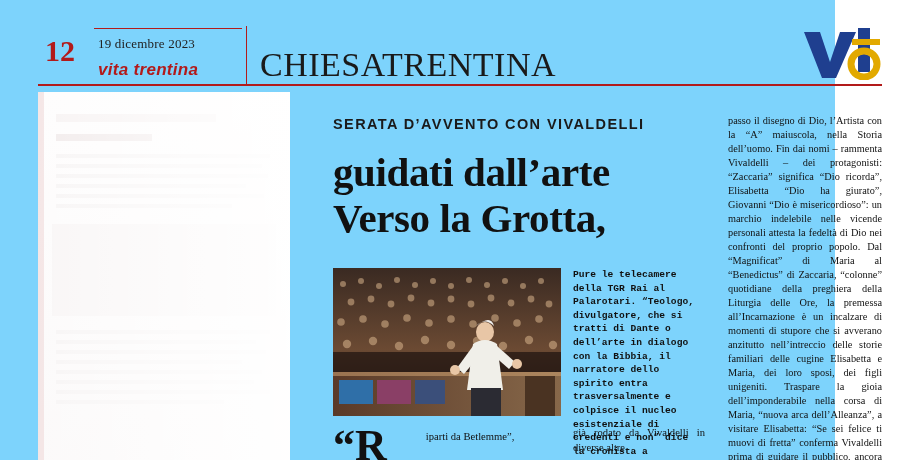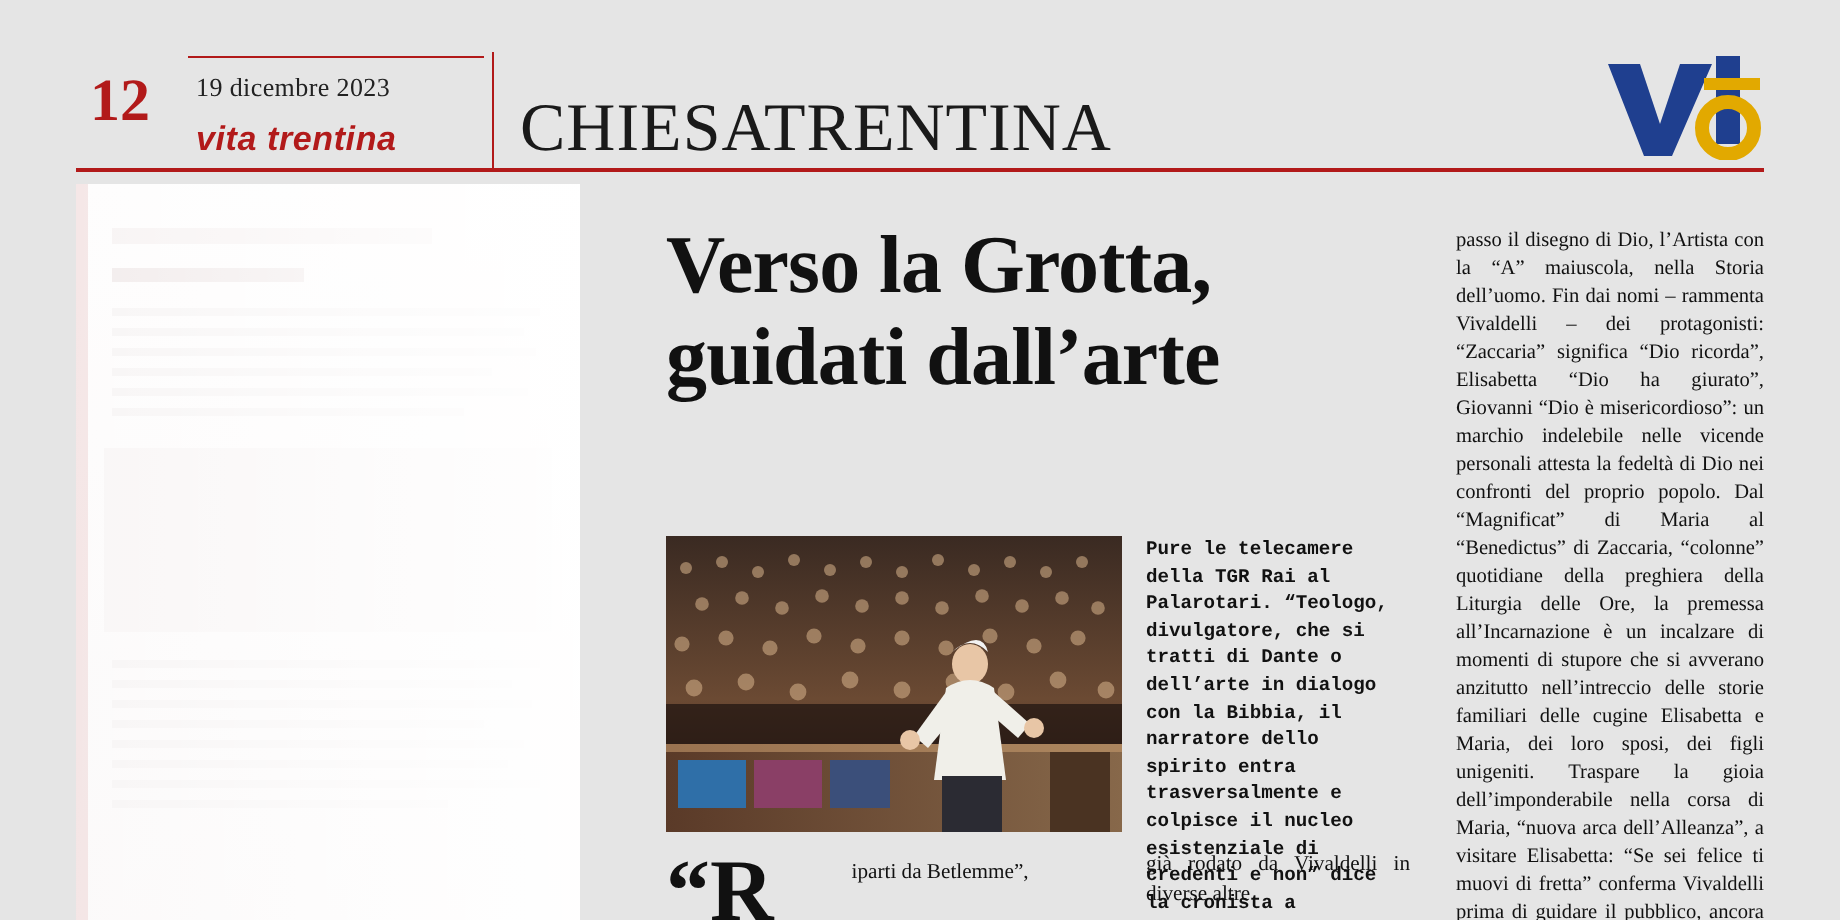--- a/index.html
+++ b/index.html
@@ -8,23 +8,23 @@
     background: #ffffff;
   }
   body {
     width: 920px;
     height: 460px;
     overflow: hidden;
     font-family: "Liberation Serif", serif;
   }
   .page {
     position: relative;
-    width: 920px;
+    width: 835px;
     height: 460px;
-    background: #e5e5e5;
+    background: #7dd3fc;
   }
 
   
   .masthead {
     position: absolute;
     left: 38px;
     top: 28px;
     width: 844px;
     height: 56px;
   }
@@ -321,23 +321,24 @@
       <div class="ghost-line" style="top:258px;width:210px;"></div>
       <div class="ghost-line" style="top:268px;width:186px;"></div>
       <div class="ghost-line" style="top:278px;width:206px;"></div>
       <div class="ghost-line" style="top:288px;width:198px;"></div>
       <div class="ghost-line" style="top:298px;width:214px;"></div>
       <div class="ghost-line" style="top:308px;width:168px;"></div>
       <div class="fade-cover"></div>
     </div>
 
     <div class="col-mid">
+      <div class="kicker">SERATA D’AVVENTO CON VIVALDELLI</div>
       <div class="headline">
+        <div>guidati dall’arte</div>
         <div>Verso la Grotta,</div>
-        <div>guidati dall’arte</div>
       </div>
 
       <div class="photo-row">
         <div class="photo">
           <svg width="228" height="148" viewBox="0 0 228 148" xmlns="http://www.w3.org/2000/svg" aria-hidden="true">
             <defs>
               <linearGradient id="aud" x1="0" y1="0" x2="0" y2="1">
                 <stop offset="0%" stop-color="#3a2a22"></stop>
                 <stop offset="55%" stop-color="#6b4a33"></stop>
                 <stop offset="100%" stop-color="#2a1a14"></stop>

